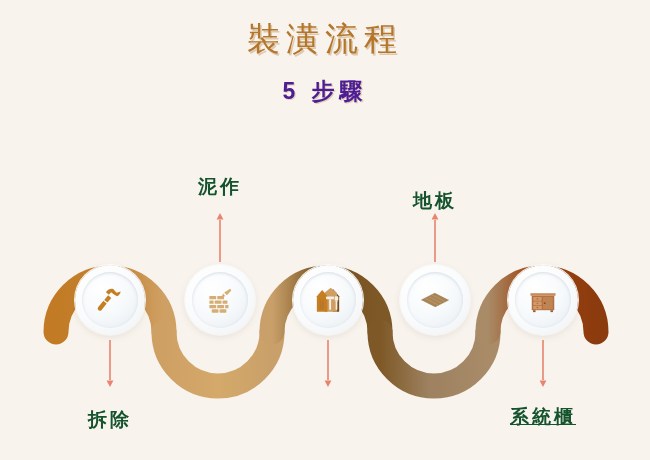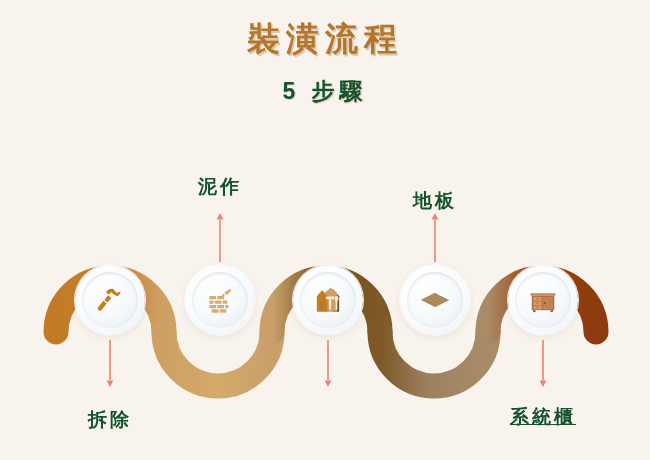--- a/index.html
+++ b/index.html
@@ -24,37 +24,37 @@
   }
 
   
   .title {
     position: absolute;
     left: 0;
     top: 17px;
     width: 650px;
     text-align: center;
     font-size: 33px;
-    font-weight: bold;
+    font-weight: normal;
     letter-spacing: 6px;
     color: #B4762A;
     text-shadow: 1.5px 1.5px 0 rgba(150,95,25,0.28);
     white-space: nowrap;
   }
 
   .subtitle {
     position: absolute;
     left: 0;
     top: 76px;
     width: 650px;
     text-align: center;
     font-size: 23px;
     font-weight: bold;
     letter-spacing: 5px;
-    color: #14532d;
+    color: #4c1d95;
     text-shadow: 1.2px 1.2px 0 rgba(150,95,25,0.25);
     white-space: nowrap;
   }
 
   
   #wave {
     position: absolute;
     left: 0;
     top: 210px;
     width: 650px;

